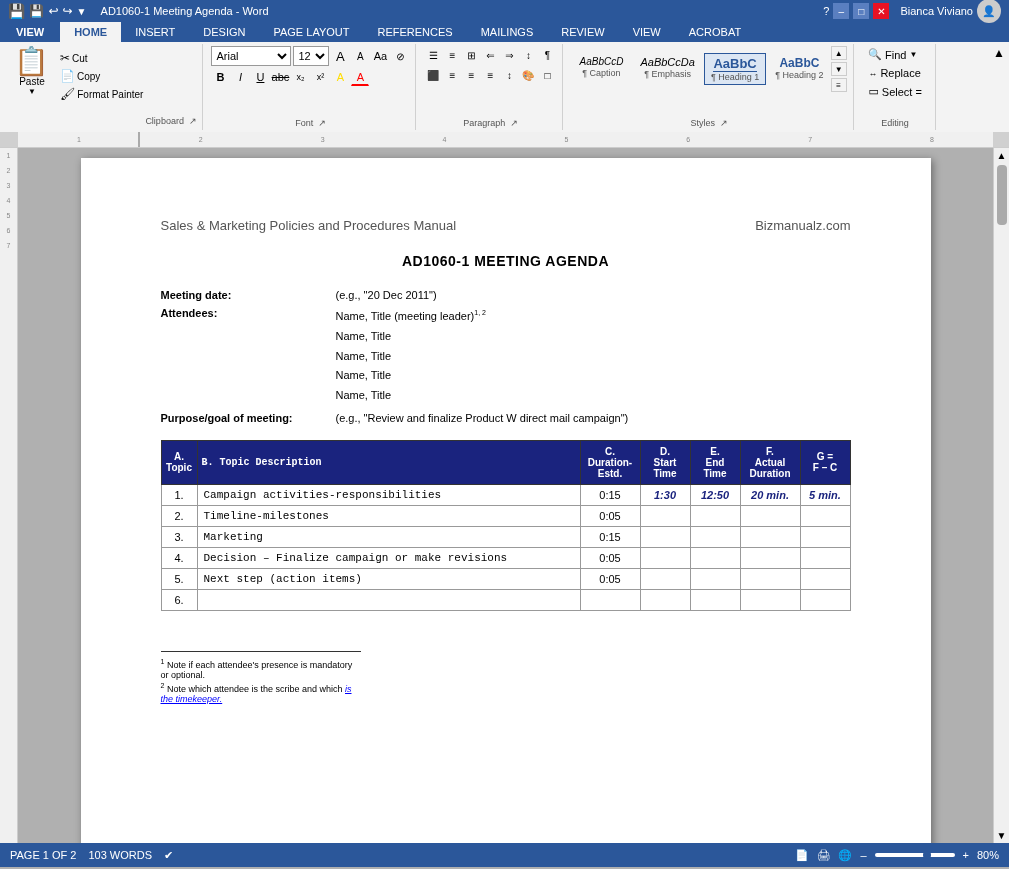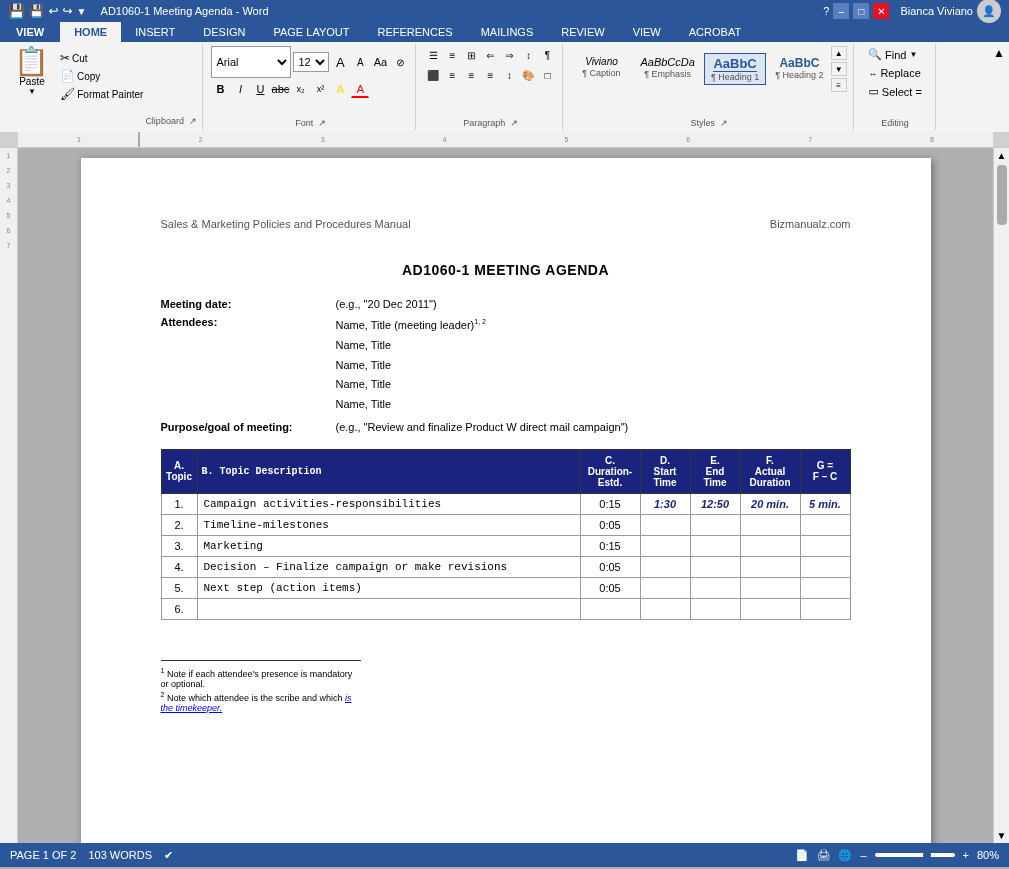--- a/index.html
+++ b/index.html
@@ -28,21 +28,21 @@
     .ribbon-group { display: flex; flex-direction: column; align-items: center; border-right: 1px solid #d0d0d0; padding: 2px 6px; min-width: 40px; }
     .ribbon-group-label { font-size: 9px; color: #555; margin-top: auto; padding-top: 2px; }
     .paste-btn { display: flex; flex-direction: column; align-items: center; justify-content: center; width: 44px; cursor: pointer; padding: 2px; }
     .paste-icon { font-size: 28px; line-height: 1; }
     .clipboard-sub-btn { display: flex; align-items: center; gap: 2px; cursor: pointer; padding: 1px 2px; }
 
     
     .font-controls { display: flex; flex-direction: column; gap: 2px; }
     .font-row1 { display: flex; gap: 2px; align-items: center; }
     .font-row2 { display: flex; gap: 2px; align-items: center; }
-    .font-select { font-size: 11px; height: 32px; border: 1px solid #999; background: white; min-width: 80px; }
+    .font-select { font-size: 11px; height: 20px; border: 1px solid #999; background: white; min-width: 80px; }
     .font-size-select { font-size: 11px; height: 20px; border: 1px solid #999; background: white; width: 36px; }
     .font-btn { width: 18px; height: 18px; border: 1px solid transparent; background: transparent; cursor: pointer; font-size: 11px; display: flex; align-items: center; justify-content: center; }
     .font-btn.bold { font-weight: bold; }
     .font-btn.italic { font-style: italic; }
     .font-btn.underline { text-decoration: underline; }
 
     
     .para-controls { display: flex; flex-direction: column; gap: 2px; }
     .para-row { display: flex; gap: 1px; align-items: center; }
     .para-btn { width: 18px; height: 18px; border: 1px solid transparent; background: transparent; cursor: pointer; font-size: 10px; display: flex; align-items: center; justify-content: center; }
@@ -59,21 +59,21 @@
     .ruler { background: #f0f0f0; border-bottom: 1px solid #ccc; height: 16px; position: relative; overflow: hidden; display: flex; }
 
     
     .main-area { display: flex; height: calc(869px - 22px - 90px - 22px - 16px - 24px); }
     .scroll-left { width: 18px; background: #f0f0f0; border-right: 1px solid #ccc; display: flex; flex-direction: column; }
     .page-area { flex: 1; overflow: auto; background: #b0b0b0; padding: 10px; display: flex; justify-content: center; }
     .scroll-right { width: 16px; background: #f0f0f0; }
 
     
     .page { background: white; width: 850px; min-height: 1100px; padding: 60px 80px 60px 80px; position: relative; box-shadow: 2px 2px 8px rgba(0,0,0,0.4); font-family: Arial, sans-serif; font-size: 11px; }
-    .page-header { display: flex; justify-content: space-between; font-size: 11px; color: #555; margin-bottom: 32px; border-bottom: none; text-align: center; }
+    .page-header { display: flex; justify-content: space-between; font-size: 13px; color: #555; margin-bottom: 20px; border-bottom: none; text-align: center; }
     .page-title { text-align: center; font-weight: bold; font-size: 14px; letter-spacing: 0.5px; margin-bottom: 20px; }
 
     
     .meeting-info { margin-bottom: 16px; }
     .info-row { display: flex; margin-bottom: 6px; align-items: flex-start; }
     .info-label { font-weight: bold; min-width: 175px; font-size: 11px; }
     .info-value { font-size: 11px; }
 
     
     .agenda-table { width: 100%; border-collapse: collapse; margin-bottom: 20px; }
@@ -236,21 +236,21 @@
       </div>
     </div>
     <div class="ribbon-group-label">Paragraph &nbsp;↗</div>
   </div>
 
   <div class="ribbon-group" style="min-width:260px; border-right:1px solid #d0d0d0;">
     <div class="styles-scroll-area">
       <div style="display:flex; gap:2px;">
 
         <div class="style-item">
-          <span class="style-preview caption-preview">Viviano</span>
+          <span class="style-preview caption-preview">AaBbCcD</span>
           <span class="style-label">¶ Caption</span>
         </div>
 
         <div class="style-item">
           <span class="style-preview emphasis-preview">AaBbCcDa</span>
           <span class="style-label">¶ Emphasis</span>
         </div>
 
         <div class="style-item active">
           <span class="style-preview h1-preview">AaBbC</span>

